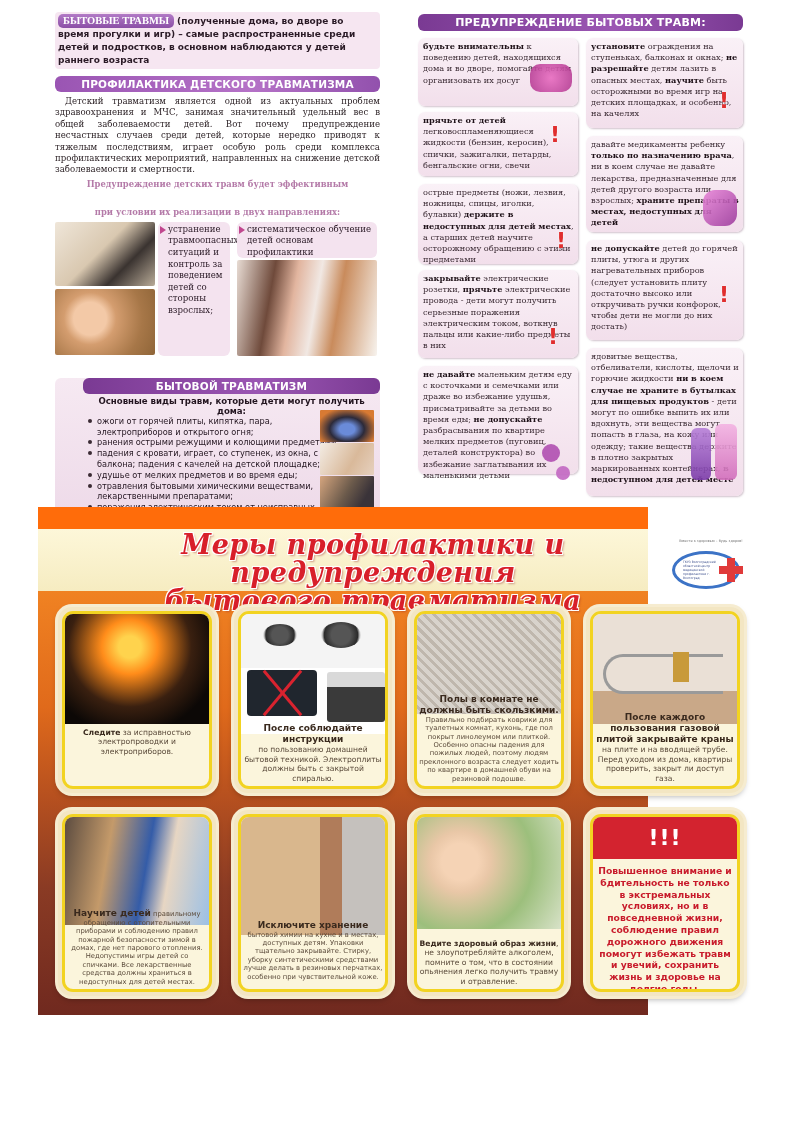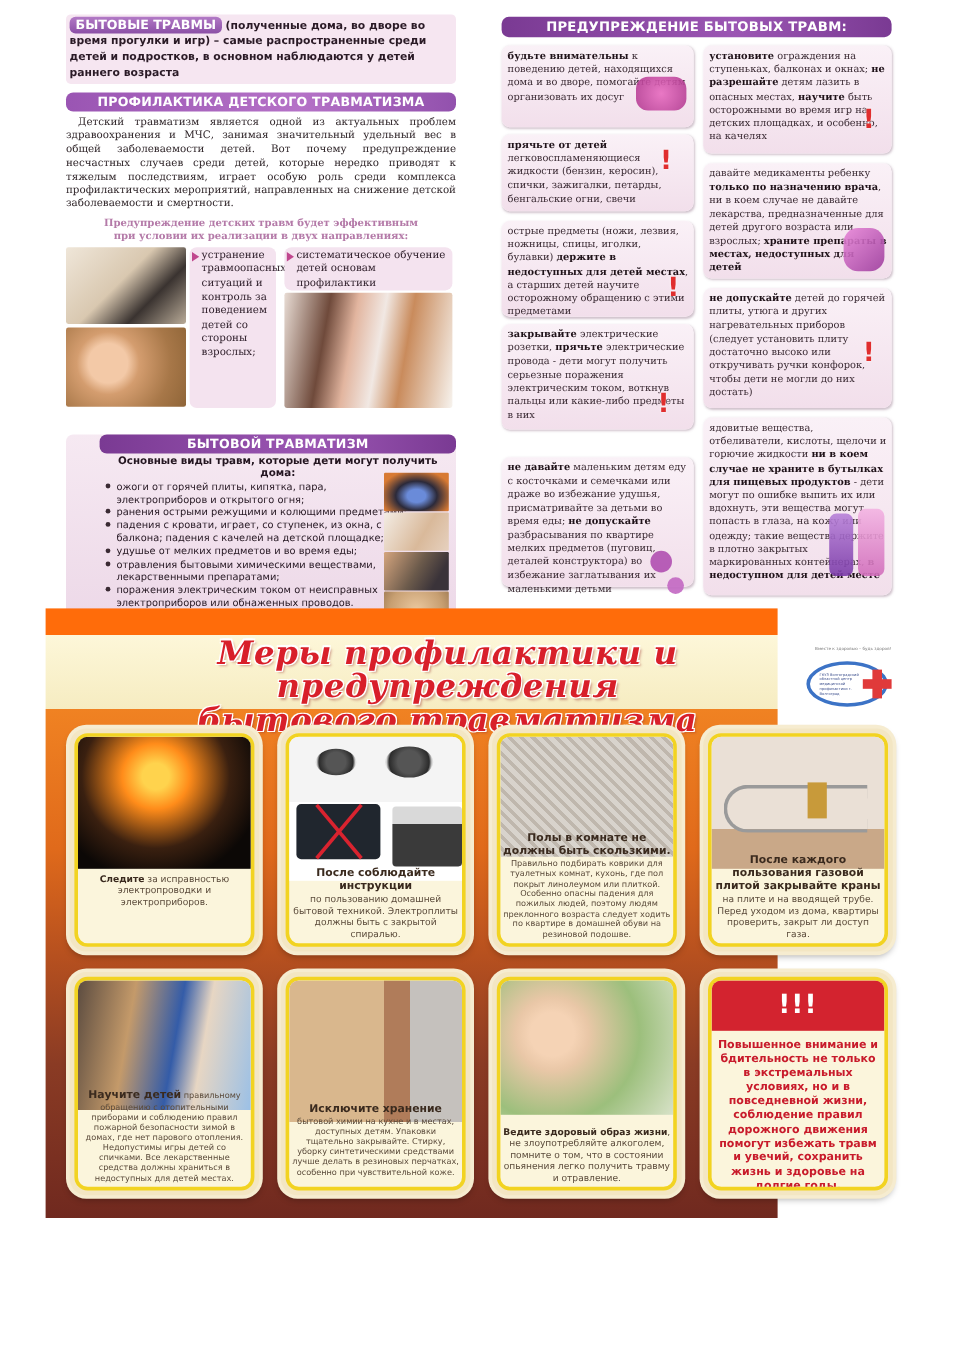--- a/index.html
+++ b/index.html
@@ -4,21 +4,21 @@
 <style>
   * { box-sizing: border-box; margin: 0; padding: 0; }
   html, body { width: 794px; height: 1123px; background: #ffffff; overflow: hidden; }
   body { position: relative; font-family: "DejaVu Serif", serif; color: #2a1a22; }
 
   
   .col-left { position: absolute; left: 55px; top: 12px; width: 325px; }
   .intro { font-family: "DejaVu Sans", sans-serif; font-weight: bold; font-size: 9px; line-height: 13px; color: #2a1a26; }
   .intro .tag {
     display: inline-block; background: linear-gradient(#b27ac6, #8b4fa6); color: #fff;
-    border-radius: 5px; padding: 0 5px; font-size: 10.5px; line-height: 14px; margin-right: 3px;
+    border-radius: 5px; padding: 0 5px; font-size: 10.5px; line-height: 14px; margin-right: 3px; font-family: Liberation Serif, serif;
   }
   .intro-box { background: #f6e6f1; border-radius: 4px; padding: 2px 3px; }
   .bar {
     background: linear-gradient(90deg, #9a55b3, #b572c7 60%, #9251ad); color: #fff; border-radius: 6px;
     font-family: "DejaVu Sans", sans-serif; font-weight: bold; font-size: 10.5px; text-align: center;
     line-height: 16px; height: 16px; letter-spacing: 0.2px;
   }
   .bar.dark { background: linear-gradient(90deg, #7a3a93, #9b56b3 60%, #7a3a93); }
   .para { font-size: 8.6px; line-height: 11.4px; text-align: justify; margin-top: 4px; text-indent: 10px; color: #2e2428; }
   .lead { font-size: 8.4px; line-height: 11.5px; text-align: center; color: #b47aa8; font-weight: bold; margin-top: 3px; }
@@ -96,21 +96,21 @@
 <body>
 
 <div class="col-left">
   <div class="intro intro-box">
     <span class="tag">БЫТОВЫЕ ТРАВМЫ</span><span>(полученные дома, во дворе во время прогулки и игр) – самые распространенные среди детей и подростков, в основном наблюдаются у детей раннего возраста</span>
   </div>
 
   <div class="bar" style="margin-top:7px;">ПРОФИЛАКТИКА ДЕТСКОГО ТРАВМАТИЗМА</div>
   <p class="para">Детский травматизм является одной из актуальных проблем здравоохранения и МЧС, занимая значительный удельный вес в общей заболеваемости детей. Вот почему предупреждение несчастных случаев среди детей, которые нередко приводят к тяжелым последствиям, играет особую роль среди комплекса профилактических мероприятий, направленных на снижение детской заболеваемости и смертности.</p>
   <div class="lead">Предупреждение детских травм будет эффективным</div>
-  <div class="lead" style="margin-top:0">при условии их реализации в двух направлениях:</div>
+  <div class="lead" style="margin-top:17px">при условии их реализации в двух направлениях:</div>
 
   <div class="dir-area">
     <div class="ph ph1"></div>
     <div class="ph ph2"></div>
     <div class="dir-card dir1">
       <span class="tri"></span>
       <span>устранение травмоопасных ситуаций и контроль за поведением детей со стороны взрослых;</span>
     </div>
     <div class="dir-card dir2">
       <span class="tri"></span>
@@ -151,21 +151,21 @@
     <span class="excl" style="right:18px;top:12px;">!</span>
   </div>
   <div class="tip" style="left:0;top:170px;width:160px;height:80px;">
     <span>острые предметы (ножи, лезвия, ножницы, спицы, иголки, булавки) </span><b>держите в недоступных для детей местах</b><span>, а старших детей научите осторожному обращению с этими предметами</span>
     <span class="excl" style="right:12px;top:46px;">!</span>
   </div>
   <div class="tip" style="left:0;top:256px;width:160px;height:88px;">
     <b>закрывайте</b><span> электрические розетки, </span><b>прячьте</b><span> электрические провода - дети могут получить серьезные поражения электрическим током, воткнув пальцы или какие-либо предметы в них</span>
     <span class="excl" style="right:20px;top:56px;">!</span>
   </div>
-  <div class="tip" style="left:0;top:367px;width:160px;height:108px;">
+  <div class="tip" style="left:0;top:352px;width:160px;height:108px;">
     <b>не давайте</b><span> маленьким детям еду с косточками и семечками или драже во избежание удушья, присматривайте за детьми во время еды; </span><b>не допускайте</b><span> разбрасывания по квартире мелких предметов (пуговиц, деталей конструктора) во избежание заглатывания их маленькими детьми</span>
     <div class="deco" style="right:18px;top:78px;width:18px;height:18px;background:#b04fb0;"></div>
     <div class="deco" style="right:8px;top:100px;width:14px;height:14px;background:#c267c2;"></div>
   </div>
 
   <div class="tip" style="left:168px;top:24px;width:157px;height:90px;">
     <b>установите</b><span> ограждения на ступеньках, балконах и окнах; </span><b>не разрешайте</b><span> детям лазить в опасных местах, </span><b>научите</b><span> быть осторожными во время игр на детских площадках, и особенно, на качелях</span>
     <span class="excl" style="right:14px;top:52px;">!</span>
   </div>
   <div class="tip" style="left:168px;top:122px;width:157px;height:96px;">

